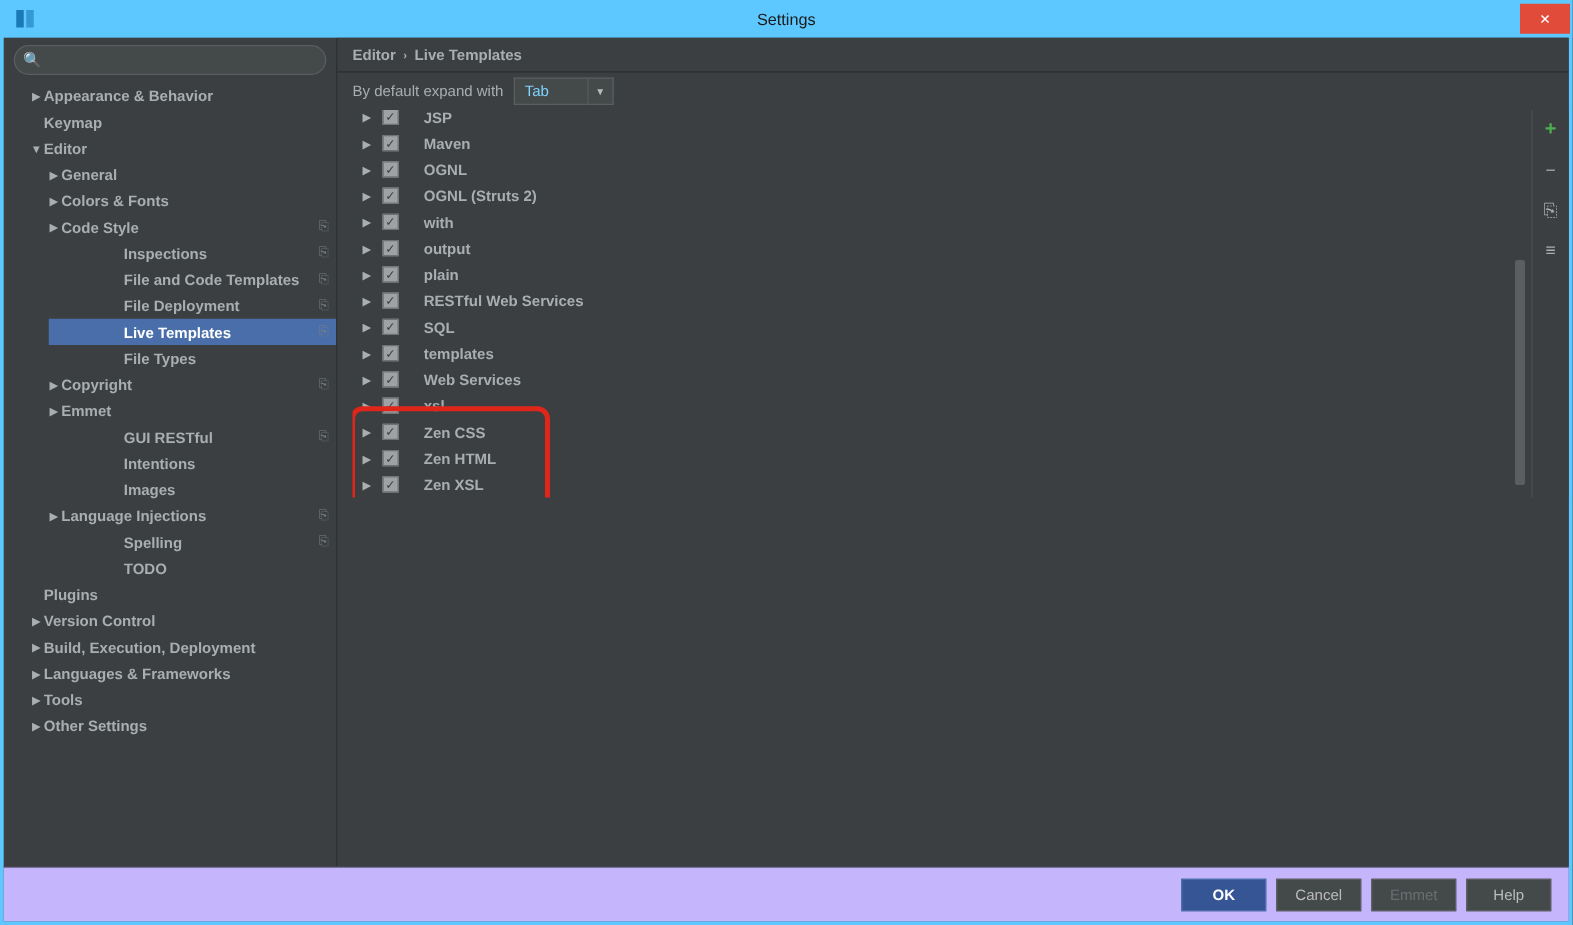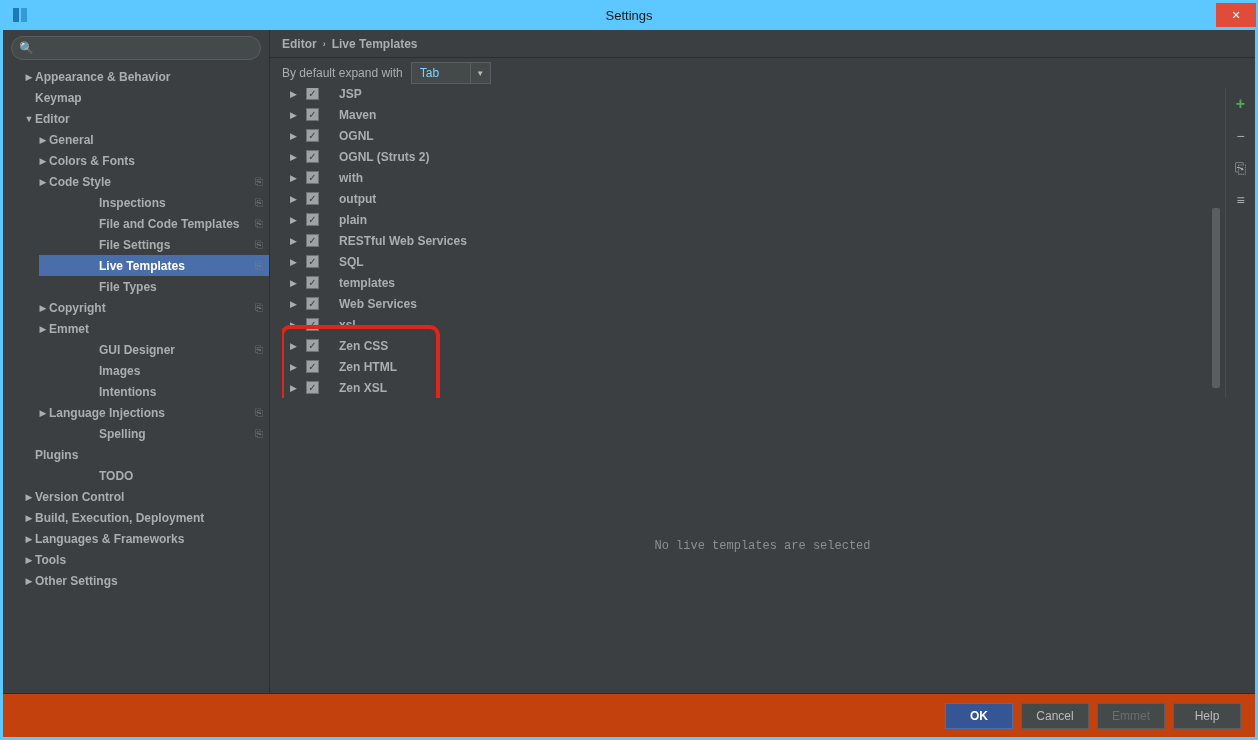--- a/index.html
+++ b/index.html
@@ -58,21 +58,21 @@
 .side-toolbar { width: 30px; background:#3b3f41; border-left:1px solid #4a4e50; display:flex; flex-direction:column; align-items:center; padding-top:6px; gap:12px; }
 .side-btn { width:20px; height:20px; display:flex; align-items:center; justify-content:center; color:#a9aeb1; font-size:14px; cursor:pointer; }
 .side-btn.add { color: #4caf50; font-size:16px; font-weight:bold; }
 
 .no-selection { flex:1; display:flex; align-items:center; justify-content:center; font-family:"Consolas","Courier New",monospace; font-size:12px; color:#8a8f92; }
 
 .scrollbar-v { position:absolute; right:0; top:0; bottom:0; width:10px; background:transparent; }
 .scrollbar-thumb { position:absolute; right:1px; width:8px; background:#5a5e60; border-radius:2px; }
 
 
-.button-bar { height: 44px; background:#c2410c; border-top:1px solid #2b2d2e; display:flex; align-items:center; justify-content:flex-end; padding: 0 14px; gap:8px; }
+.button-bar { height: 44px; background:#c4b5fd; border-top:1px solid #2b2d2e; display:flex; align-items:center; justify-content:flex-end; padding: 0 14px; gap:8px; }
 .btn { height: 26px; min-width: 68px; padding: 0 14px; background:#44494a; border:1px solid #5a5e60; color:#bbb; font-size:12px; cursor:pointer; font-family:inherit; }
 .btn.primary { background:#355594; border-color:#4a6ea9; color:#fff; font-weight:bold; }
 .btn.disabled { color:#6a6e70; cursor:default; }
 </style>
 </head>
 <body>
 
 <div class="window">
 
   <div class="titlebar">
@@ -129,21 +129,21 @@
               <span class="label">Inspections</span>
               <span class="copy-ic">⎘</span>
             </div>
             <div class="tree-item indent-2">
               <span class="arrow"></span>
               <span class="label">File and Code Templates</span>
               <span class="copy-ic">⎘</span>
             </div>
             <div class="tree-item indent-2">
               <span class="arrow"></span>
-              <span class="label">File Settings</span>
+              <span class="label">File Deployment</span>
               <span class="copy-ic">⎘</span>
             </div>
             <div class="tree-item indent-2 selected">
               <span class="arrow"></span>
               <span class="label">Live Templates</span>
               <span class="copy-ic">⎘</span>
             </div>
             <div class="tree-item indent-2">
               <span class="arrow"></span>
               <span class="label">File Types</span>
@@ -152,48 +152,48 @@
               <span class="arrow">▶</span>
               <span class="label">Copyright</span>
               <span class="copy-ic">⎘</span>
             </div>
             <div class="tree-item indent-1">
               <span class="arrow">▶</span>
               <span class="label">Emmet</span>
             </div>
             <div class="tree-item indent-2">
               <span class="arrow"></span>
-              <span class="label">GUI Designer</span>
-              <span class="copy-ic">⎘</span>
+              <span class="label">GUI RESTful</span>
+              <span class="copy-ic">⎘</span>
+            </div>
+            <div class="tree-item indent-2">
+              <span class="arrow"></span>
+              <span class="label">Intentions</span>
             </div>
             <div class="tree-item indent-2">
               <span class="arrow"></span>
               <span class="label">Images</span>
             </div>
-            <div class="tree-item indent-2">
-              <span class="arrow"></span>
-              <span class="label">Intentions</span>
-            </div>
             <div class="tree-item indent-1">
               <span class="arrow">▶</span>
               <span class="label">Language Injections</span>
               <span class="copy-ic">⎘</span>
             </div>
             <div class="tree-item indent-2">
               <span class="arrow"></span>
               <span class="label">Spelling</span>
               <span class="copy-ic">⎘</span>
             </div>
+            <div class="tree-item indent-2">
+              <span class="arrow"></span>
+              <span class="label">TODO</span>
+            </div>
             <div class="tree-item indent-0">
               <span class="arrow"></span>
               <span class="label">Plugins</span>
-            </div>
-            <div class="tree-item indent-2">
-              <span class="arrow"></span>
-              <span class="label">TODO</span>
             </div>
             <div class="tree-item indent-0">
               <span class="arrow">▶</span>
               <span class="label">Version Control</span>
             </div>
             <div class="tree-item indent-0">
               <span class="arrow">▶</span>
               <span class="label">Build, Execution, Deployment</span>
             </div>
             <div class="tree-item indent-0">
@@ -310,21 +310,20 @@
                 <div class="scrollbar-thumb" style="top:120px; height:180px;"></div>
               </div>
             </div>
             <div class="side-toolbar">
               <div class="side-btn add">+</div>
               <div class="side-btn">−</div>
               <div class="side-btn">⎘</div>
               <div class="side-btn">≡</div>
             </div>
           </div>
-          <div class="no-selection">No live templates are selected</div>
         </div>
       </div>
     </div>
 
     <div class="button-bar">
       <button class="btn primary">OK</button>
       <button class="btn">Cancel</button>
       <button class="btn disabled">Emmet</button>
       <button class="btn">Help</button>
     </div>

